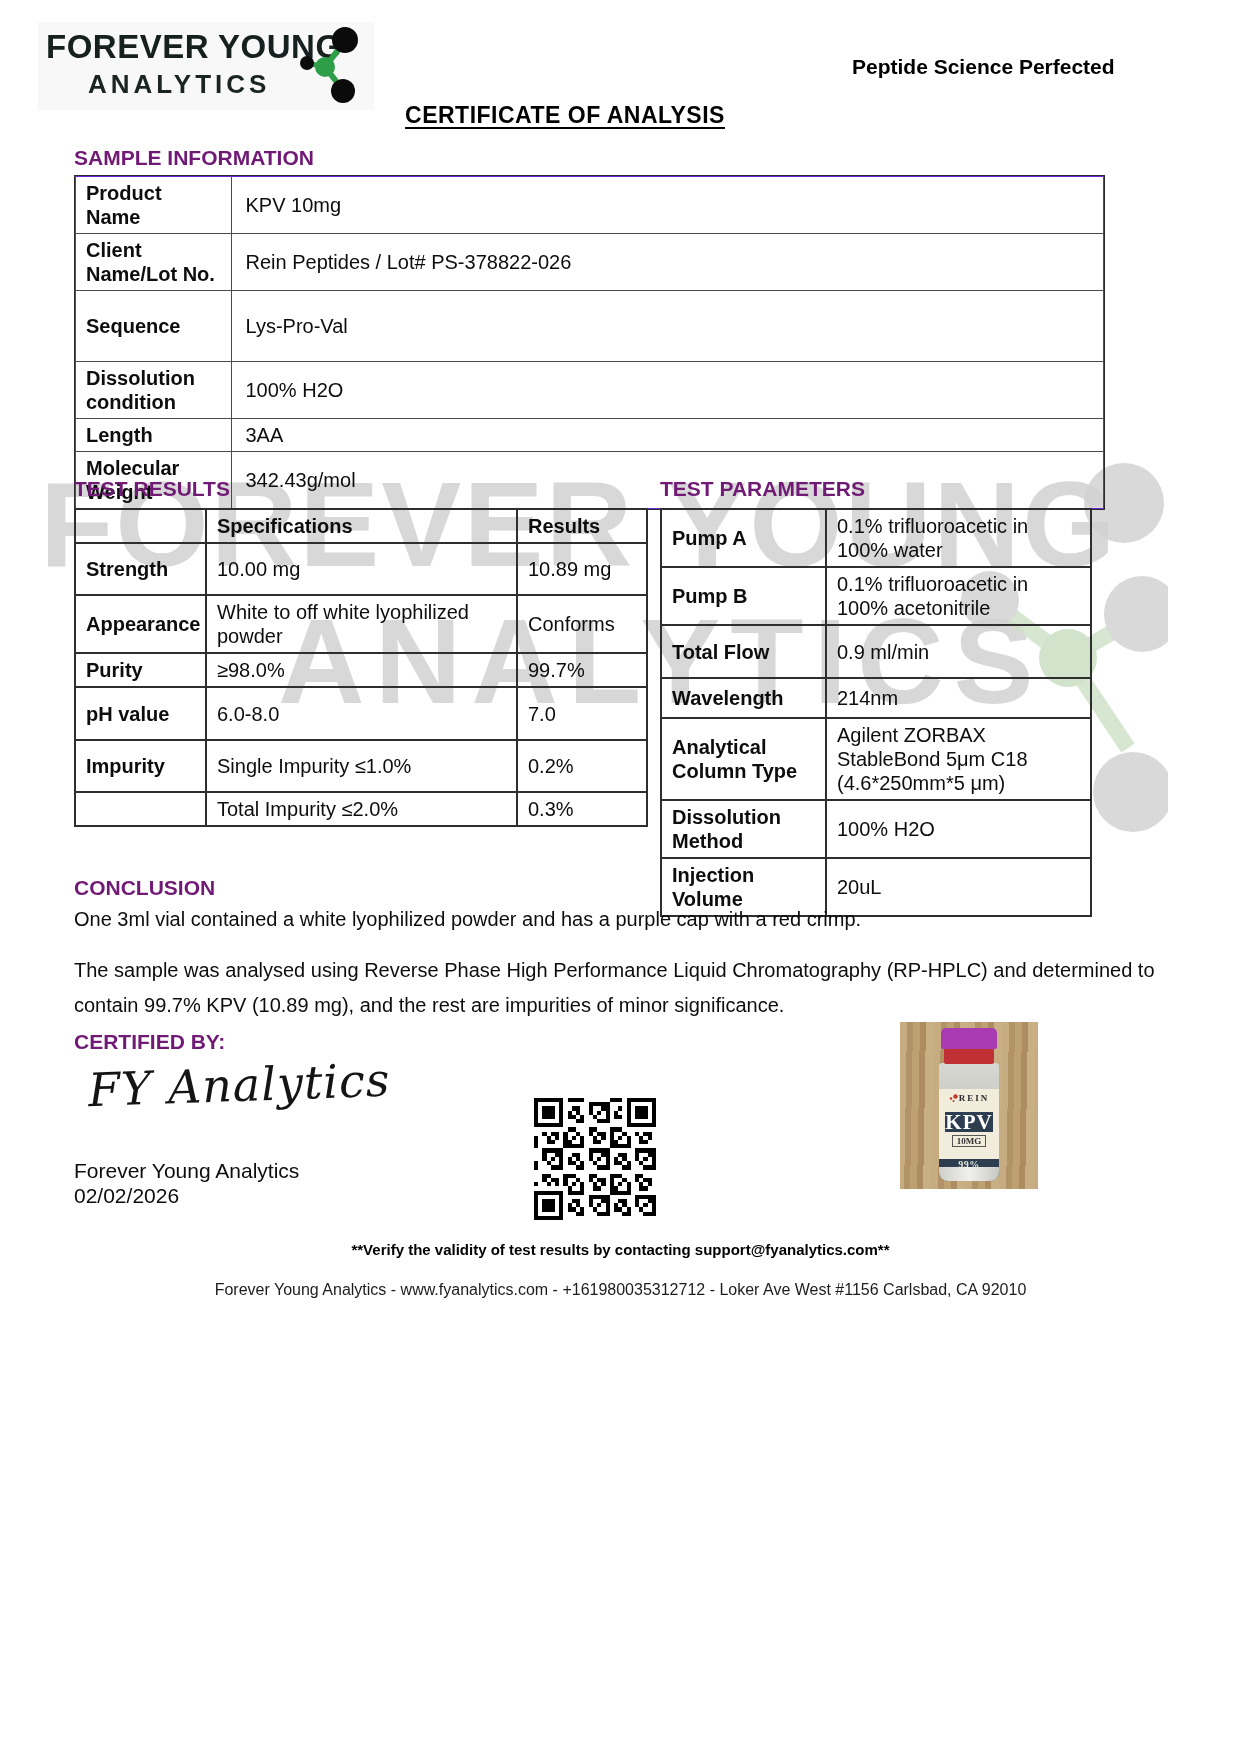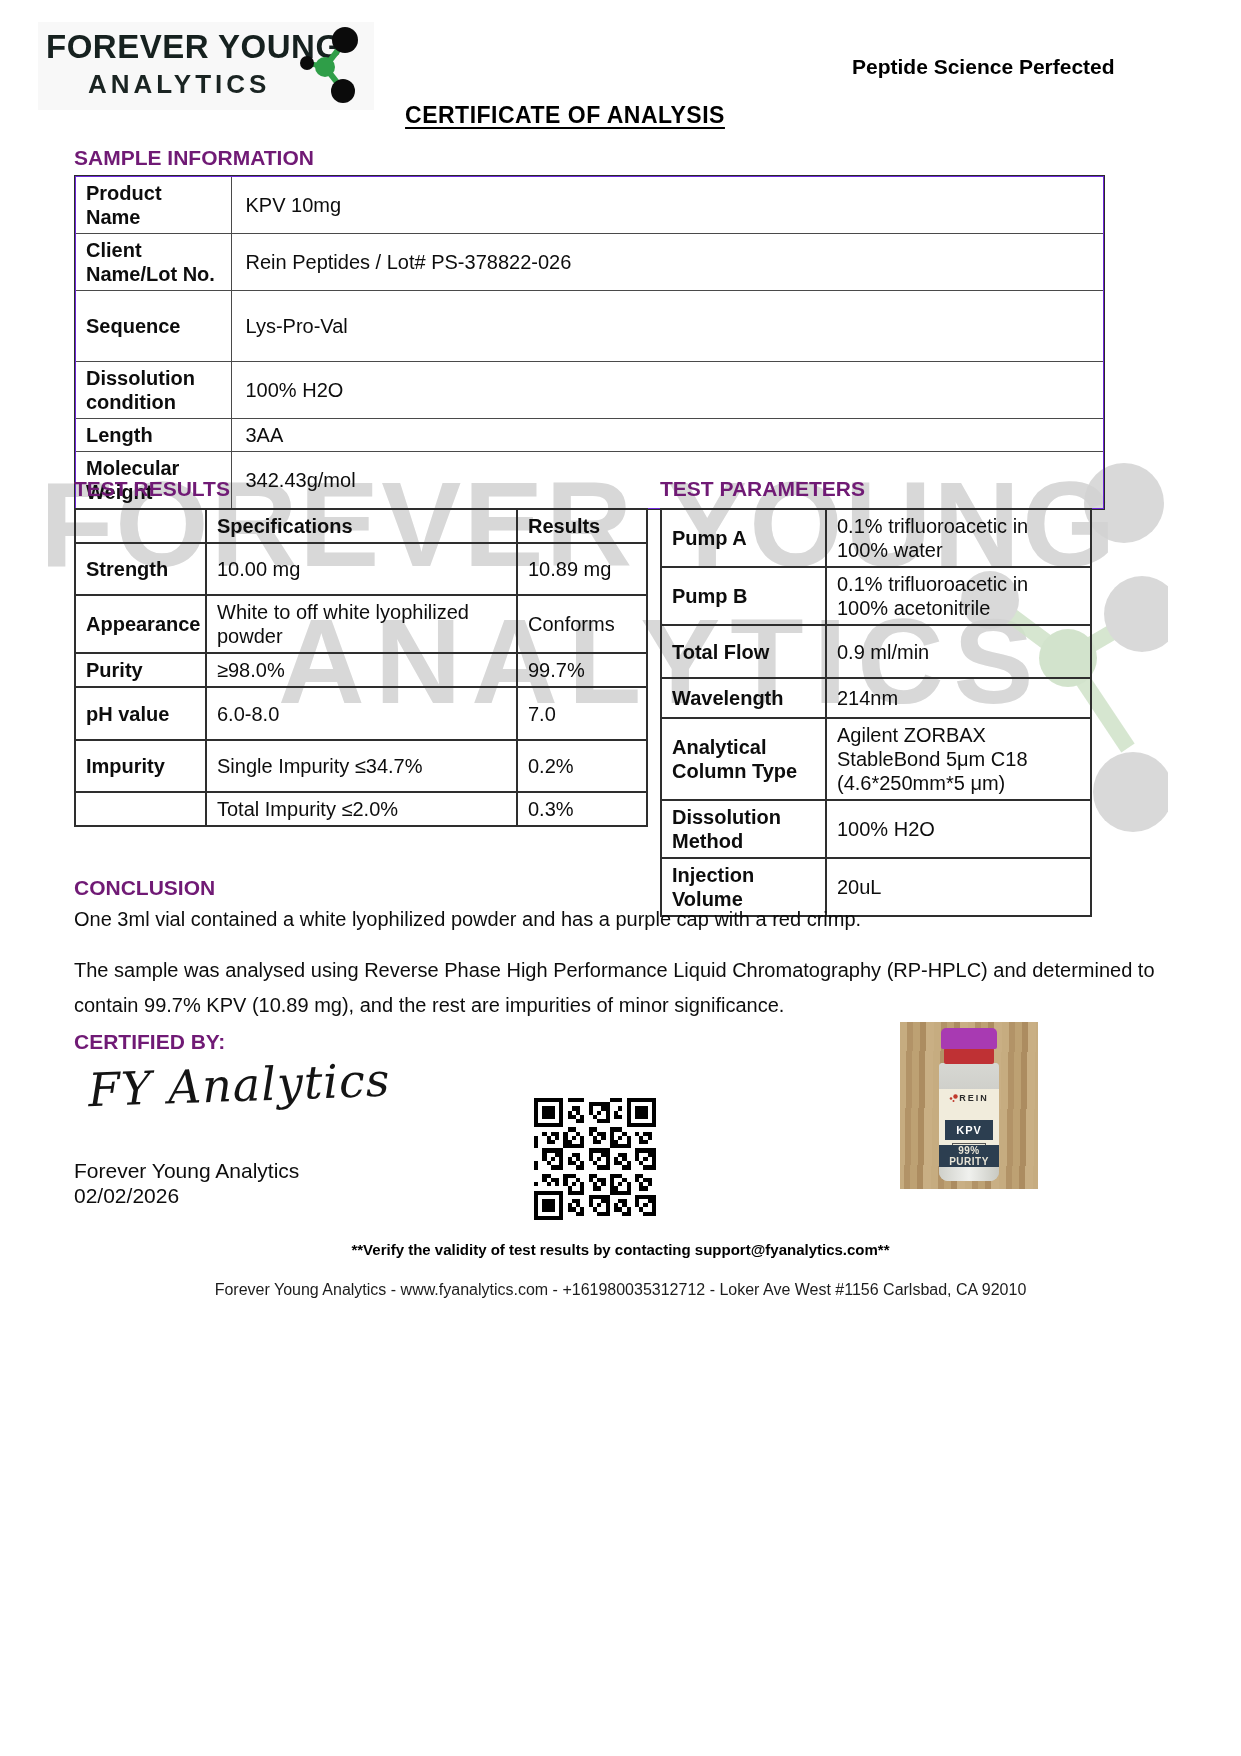--- a/index.html
+++ b/index.html
@@ -68,24 +68,24 @@
   .qr { position:absolute; left:534px; top:1098px; width:122px; height:122px; }
 
   
   .vial-photo { position:absolute; left:900px; top:1022px; width:138px; height:167px;
     background:repeating-linear-gradient(91deg,#c6ac80 0 7px,#b29367 7px 13px,#bda173 13px 20px,#ac8c60 20px 26px,#c9af84 26px 34px); }
   .vial { position:absolute; left:37px; top:6px; width:64px; height:155px; }
   .vial-cap { position:absolute; left:4px; top:0; width:56px; height:21px; background:#a83ab2; border-radius:5px 5px 2px 2px; }
   .vial-crimp { position:absolute; left:7px; top:20px; width:50px; height:16px; background:#bf3134; border-radius:2px; }
   .vial-body { position:absolute; left:2px; top:35px; width:60px; height:118px; background:linear-gradient(90deg,#c9cac4 0,#eceeea 18%,#f4f5f2 50%,#e4e6e1 82%,#bfc1ba 100%); border-radius:4px 4px 9px 9px; overflow:hidden; }
   .vial-powder { position:absolute; left:0; top:0; width:100%; height:28px; background:linear-gradient(#d7d8d3,#cfcfca); }
-  .vial-label { position:absolute; left:0; top:26px; width:100%; height:78px; background:#f1ecdc; }
+  .vial-label { position:absolute; left:0; top:26px; width:100%; height:92px; background:#f1ecdc;font-family:Liberation Serif, serif; }
   .vial-brand { text-align:center; font-size:9px; font-weight:bold; letter-spacing:2px; color:#2c2c2c; margin-top:4px; }
   .vial-brand svg { vertical-align:middle; margin-right:1px; }
-  .vial-kpv { margin:17px auto 0; width:48px; height:20px; background:#2c3e50; color:#fff; font-size:11px; font-weight:bold; text-align:center; line-height:20px; letter-spacing:1px; }
+  .vial-kpv { margin:9px auto 0; width:48px; height:20px; background:#2c3e50; color:#fff; font-size:21px; font-weight:bold; text-align:center; line-height:20px; letter-spacing:1px; }
   .vial-dose { margin:3px auto 0; width:34px; height:12px; border:1px solid #555; color:#333; font-size:9px; font-weight:bold; text-align:center; line-height:11px; }
   .vial-purity-band { position:absolute; left:0; bottom:0; width:100%; height:22px; background:#2c3e50; text-align:center; }
   .vial-purity { color:#e8e4d6; font-size:10px; font-weight:bold; letter-spacing:0.5px; line-height:11px; }
   .vial-sub { color:#b9c2cc; font-size:5px; letter-spacing:0.5px; line-height:6px; }
   .vial-bottom { position:absolute; left:0; top:104px; width:100%; height:14px; background:linear-gradient(90deg,#cfd0ca,#f0f1ee 50%,#c8c9c2); }
 
   
   .verify-note { position:absolute; left:0; top:1241px; width:1241px; text-align:center; font-size:15px; font-weight:bold; color:#000; }
   .contact-line { position:absolute; left:0; top:1281px; width:1241px; text-align:center; font-size:16px; color:#1c1c1c; }
 </style>
@@ -185,21 +185,21 @@
         <td>≥98.0%</td>
         <td>99.7%</td>
       </tr>
       <tr class="tr-r4">
         <td class="lbl">pH value</td>
         <td>6.0-8.0</td>
         <td>7.0</td>
       </tr>
       <tr class="tr-r5">
         <td class="lbl">Impurity</td>
-        <td>Single Impurity ≤34.7%</td>
+        <td>Single Impurity ≤1.0%</td>
         <td>0.2%</td>
       </tr>
       <tr class="tr-r6">
         <td class="lbl"></td>
         <td>Total Impurity ≤2.0%</td>
         <td>0.3%</td>
       </tr>
     </tbody>
       </table>
 

